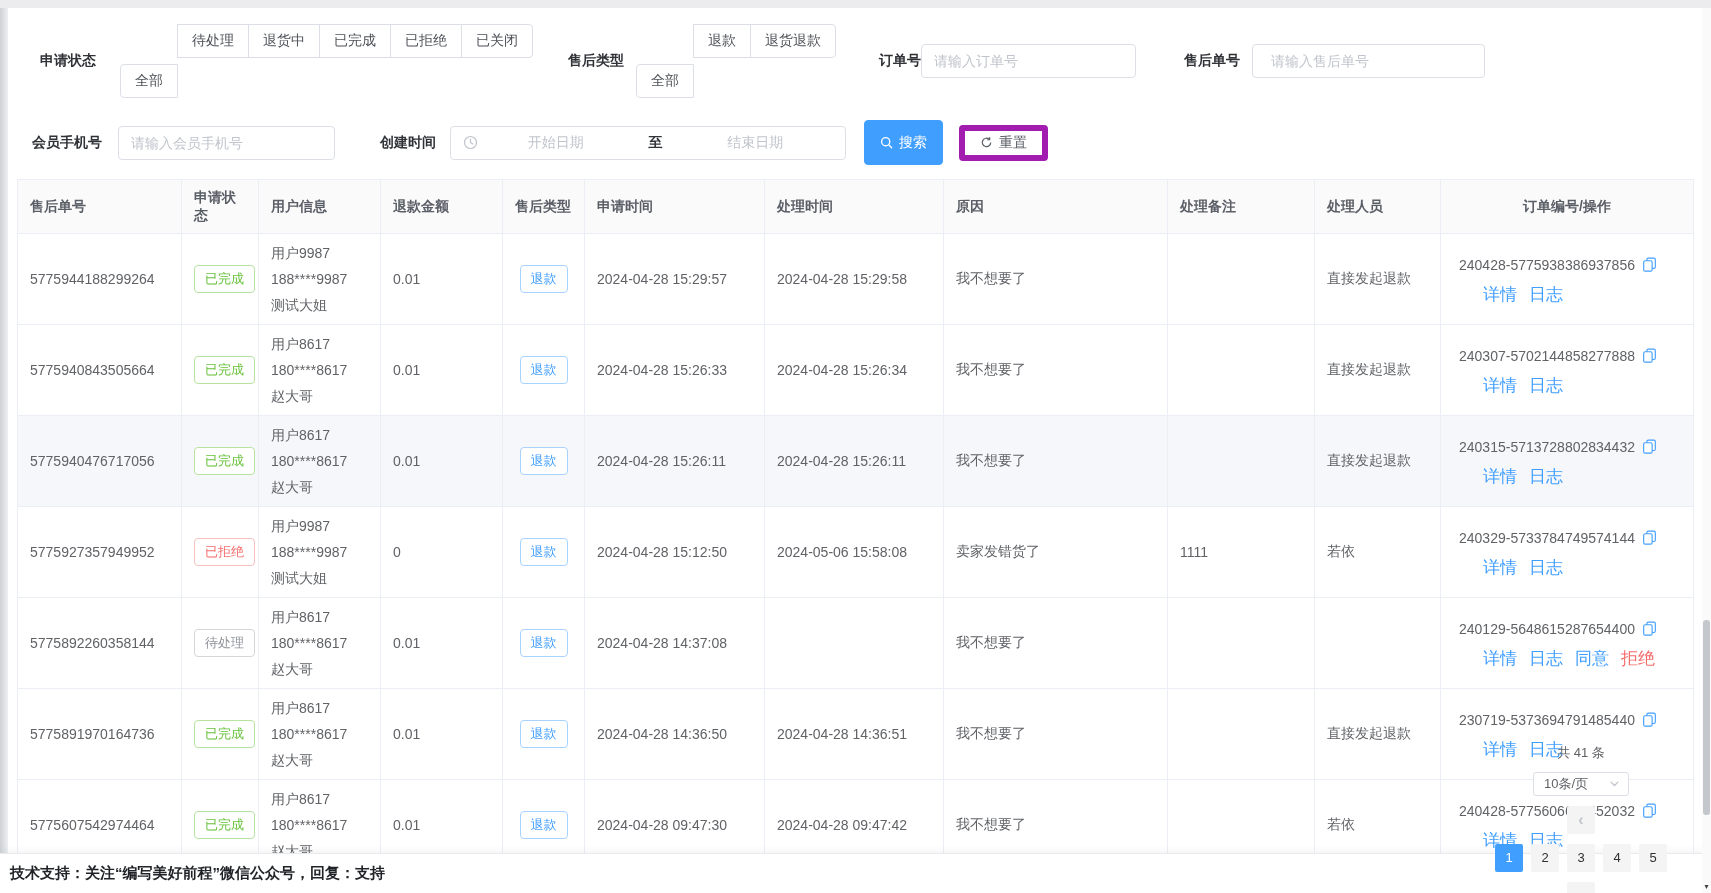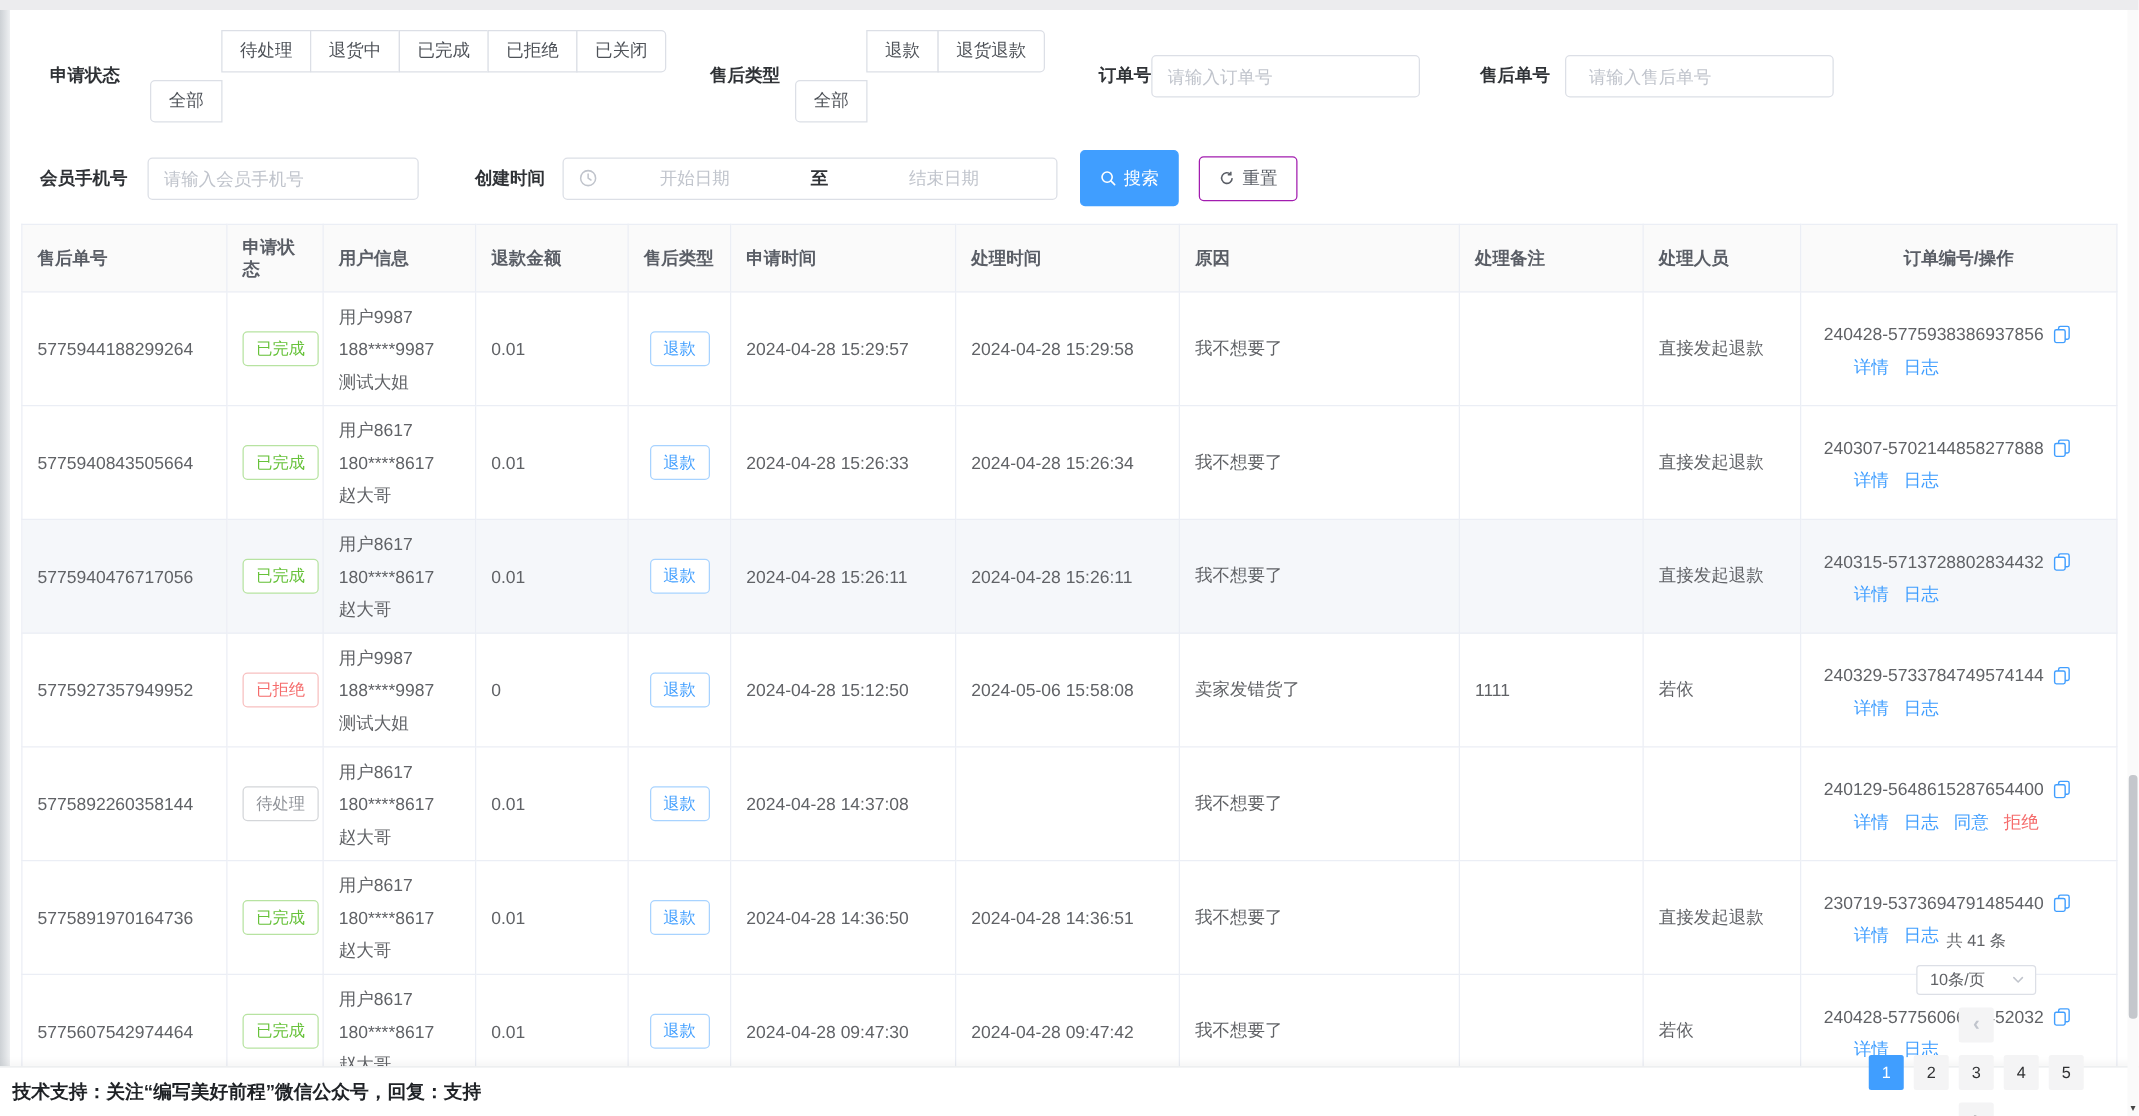--- a/index.html
+++ b/index.html
@@ -26,21 +26,21 @@
     font-size:14px; color:#606266; outline:none; font-family:inherit; }
   .txt-input::placeholder { color:#c0c4cc; }
   .range-box { height:34px; width:396px; border:1px solid #dcdfe6; border-radius:4px;
     display:flex; align-items:center; padding:0 12px; }
   .range-box .ph { flex:1; text-align:center; color:#c0c4cc; font-size:14px; }
   .range-box .sep { width:44px; text-align:center; color:#2f3236; font-size:14px; font-weight:700; }
   .icon-svg { display:inline-flex; align-items:center; }
   .btn-search { height:45px; padding:0 15px; background:#409eff; border:1px solid #409eff;
     border-radius:4px; color:#fff; font-size:14px; display:flex; align-items:center; gap:6px;
     cursor:pointer; font-family:inherit; }
-  .btn-reset { height:36px; padding:0 15px; background:#fff; border:1px solid #a21caf;
+  .btn-reset { height:36px; padding:0 15px; background:#fff; border:6px solid #a21caf;
     border-radius:4px; color:#5a5e66; font-size:14px; display:flex; align-items:center; gap:6px;
     cursor:pointer; font-family:inherit; }
 
   
   .table-wrap { margin:14px 0 0 9px; width:1678px; }
   table.data-table { border-collapse:collapse; table-layout:fixed; width:1676px; background:#fff; }
   .data-table th { background:#fafafa; height:54px; font-size:14px; font-weight:700;
     color:#5a5e66; text-align:left; padding:0 12px; border:1px solid #ebeef5; }
   .data-table th.c-center { text-align:center; }
   .data-table td { height:90px; padding:6px 12px; font-size:14px; color:#606266;
@@ -51,21 +51,21 @@
   .badge { display:inline-block; padding:0 10px; height:28px; line-height:26px;
     border:1px solid; border-radius:4px; font-size:13px; background:#fff; white-space:nowrap; }
   .badge.success { color:#67c23a; border-color:#b7e3a1; }
   .badge.danger  { color:#f56c6c; border-color:#f8c0c0; }
   .badge.info    { color:#909399; border-color:#d4d6d9; }
   .badge.primary { color:#409eff; border-color:#a8d3ff; }
   .order-line { display:flex; align-items:center; gap:7px; padding-left:6px; line-height:24px; }
   .onum { white-space:nowrap; }
   .copy-btn { display:inline-flex; cursor:pointer; }
   .actions { padding-left:30px; margin-top:6px; }
-  .act { color:#409eff; font-size:14px; margin-right:12px; cursor:pointer; text-decoration:none; }
+  .act { color:#409eff; font-size:17px; margin-right:12px; cursor:pointer; text-decoration:none; }
   .act.danger { color:#f56c6c; }
 
   
   .footer-bar { position:absolute; left:0; right:0; bottom:0; height:40px; background:#fff;
     border-top:1px solid #e8eaec; box-shadow:0 -2px 8px rgba(0,0,0,.05);
     display:flex; align-items:center; justify-content:space-between; padding:0 44px 0 10px; z-index:5; }
   .support { font-size:15px; font-weight:700; color:#1f2226; }
   .pagination { display:flex; align-items:center; gap:10px; font-size:13px; color:#606266;flex-direction:column; }
   .psize { width:96px; height:24px; border:1px solid #dcdfe6; border-radius:3px;
     display:flex; align-items:center; justify-content:space-between; padding:0 8px 0 10px;
@@ -108,21 +108,21 @@
         </div>
       <span class="flabel" style="margin-left:35px">售后类型</span>
       <div class="btn-group" style="margin-left:12px" id="type-group">
           <button>全部</button>
           <button>退款</button>
           <button>退货退款</button>
         </div>
       <span class="flabel" style="margin-left:43px">订单号</span>
       <input class="txt-input" style="width: 215px;" placeholder="请输入订单号">
       <span class="flabel" style="margin-left:48px">售后单号</span>
-      <input class="txt-input" style="margin-left: 12px; width: 215px; padding-left: 18px;" placeholder="请输入售后单号">
+      <input class="txt-input" style="margin-left: 12px; width: 233px; padding-left: 18px;" placeholder="请输入售后单号">
     </div>
 
     <div class="filter-row row2">
       <span class="flabel">会员手机号</span>
       <input class="txt-input" style="margin-left: 16px; width: 217px;" placeholder="请输入会员手机号">
       <span class="flabel" style="margin-left:45px">创建时间</span>
       <div class="range-box" style="margin-left:14px">
         <span class="icon-svg">
           <svg width="15" height="15" viewBox="0 0 16 16">
               <circle cx="8" cy="8" r="6.4" fill="none" stroke="#c0c4cc" stroke-width="1.3"></circle>

